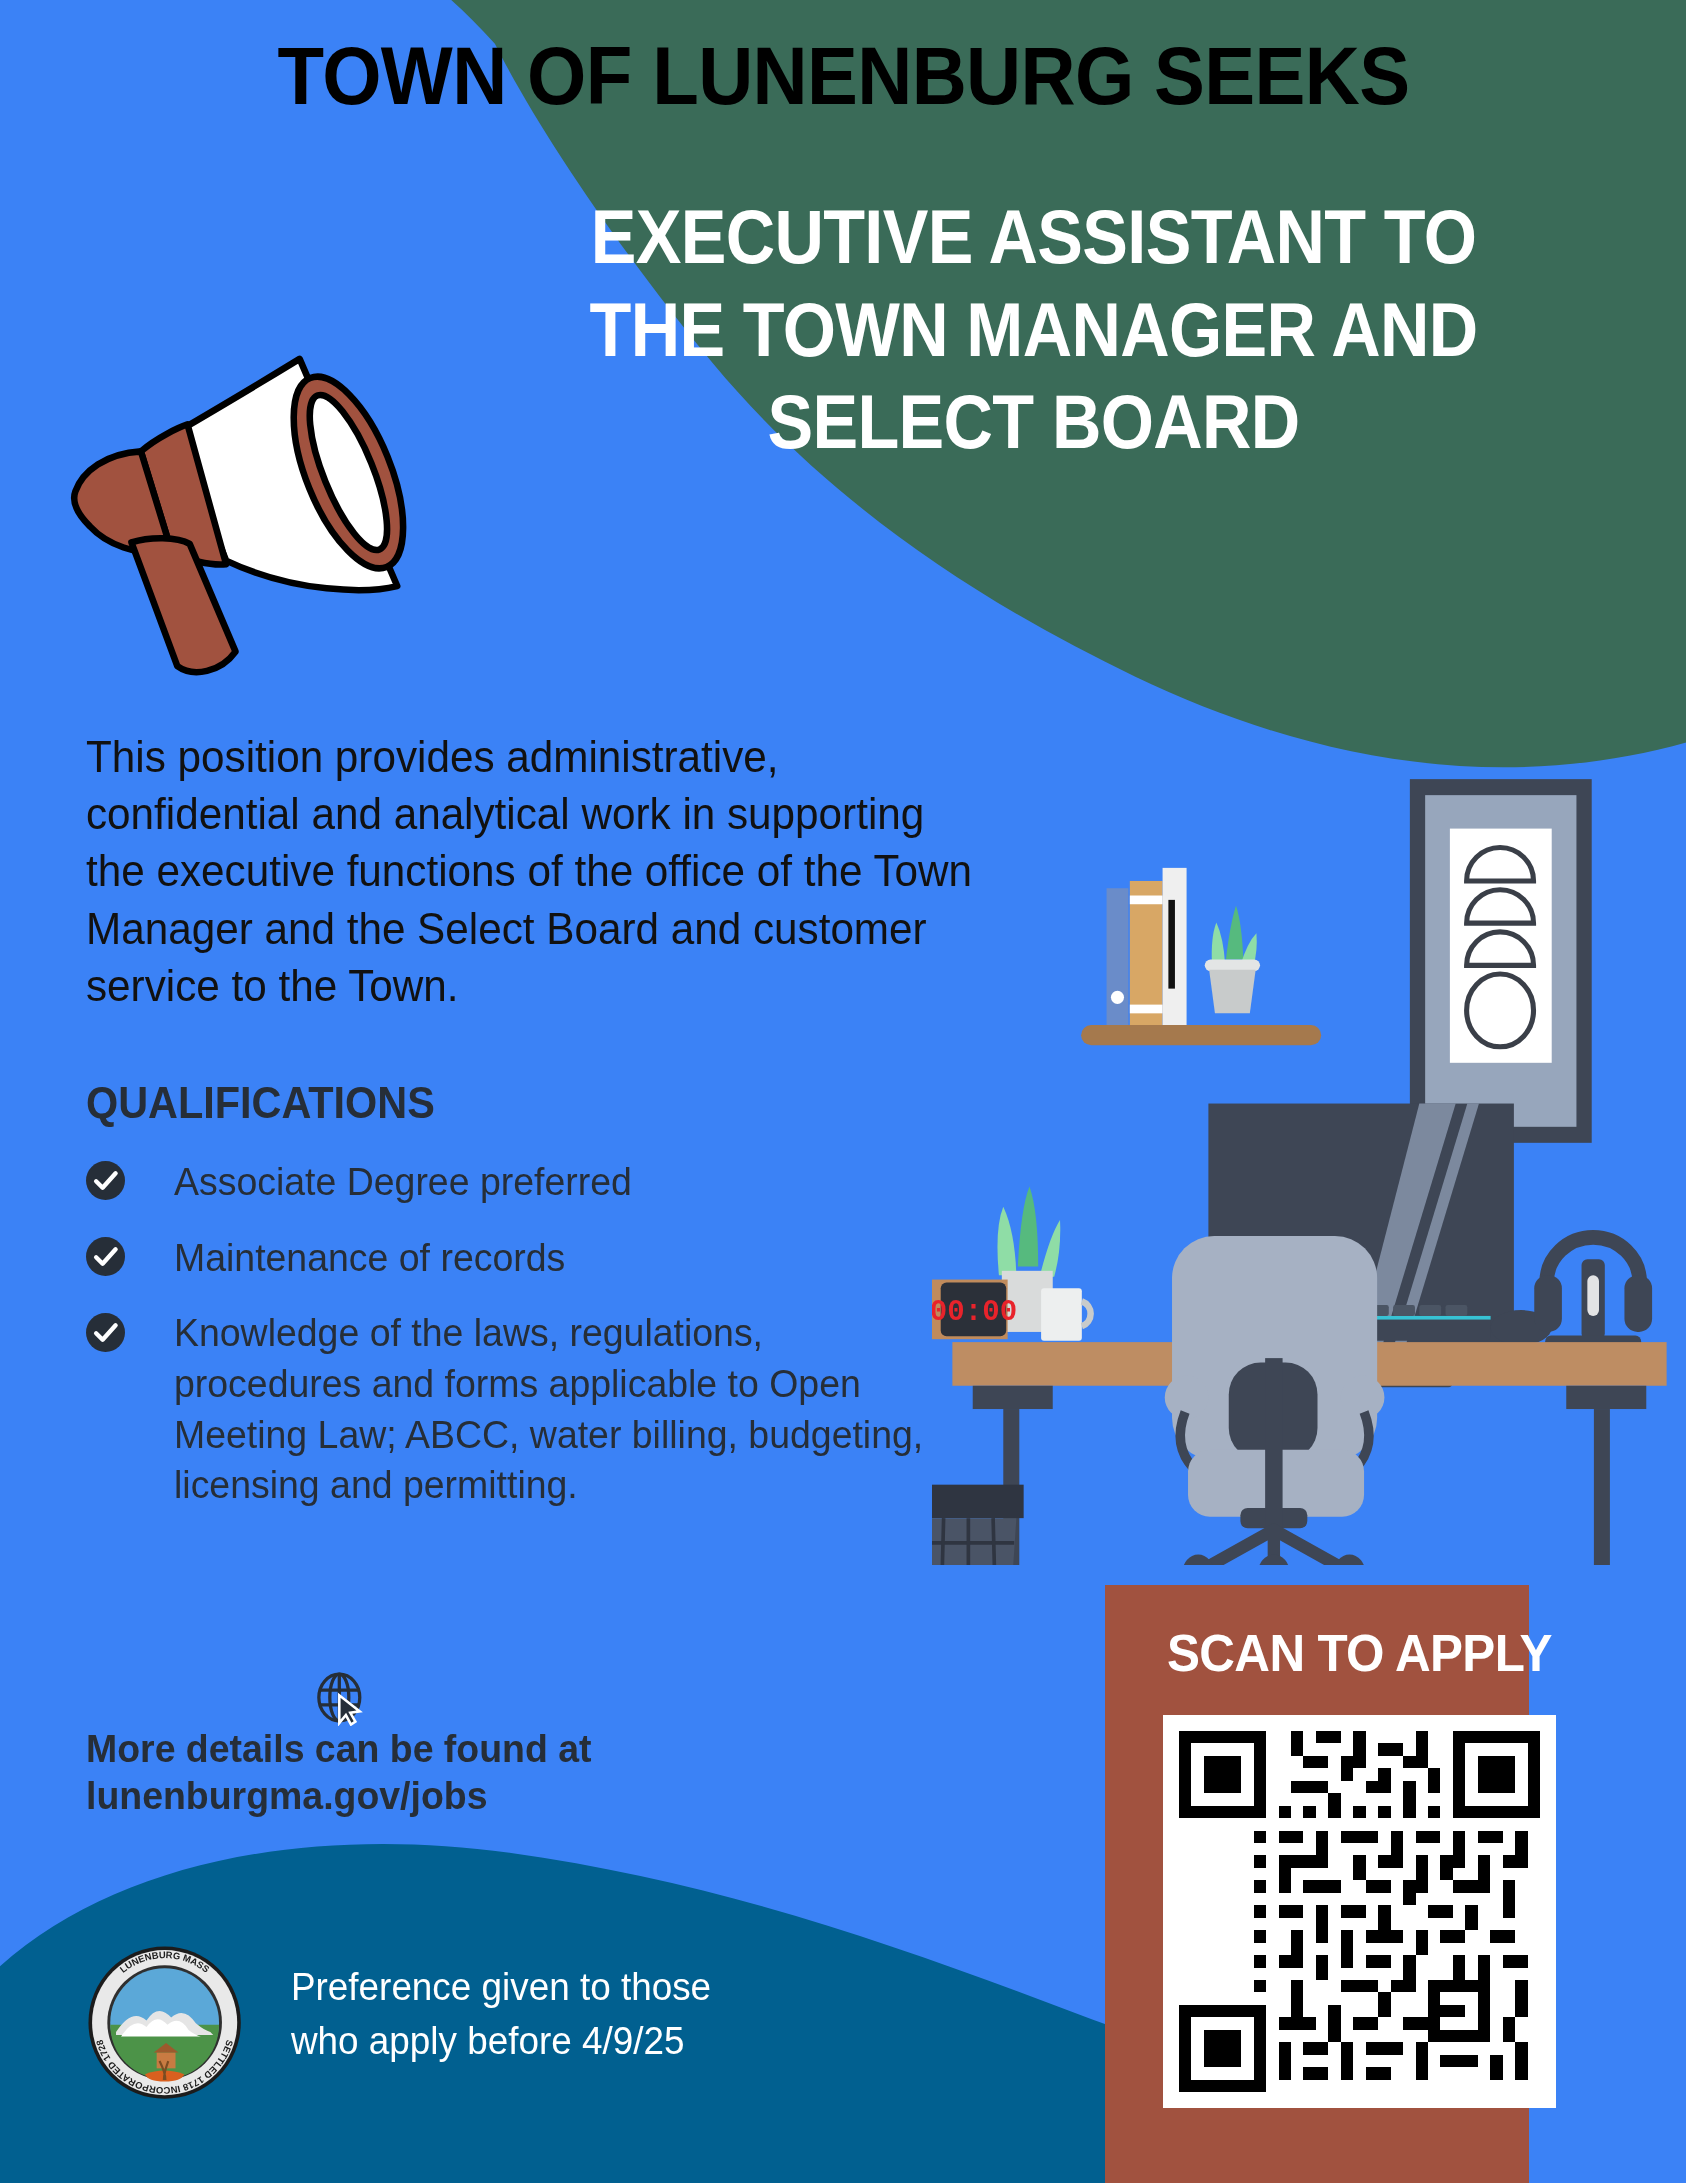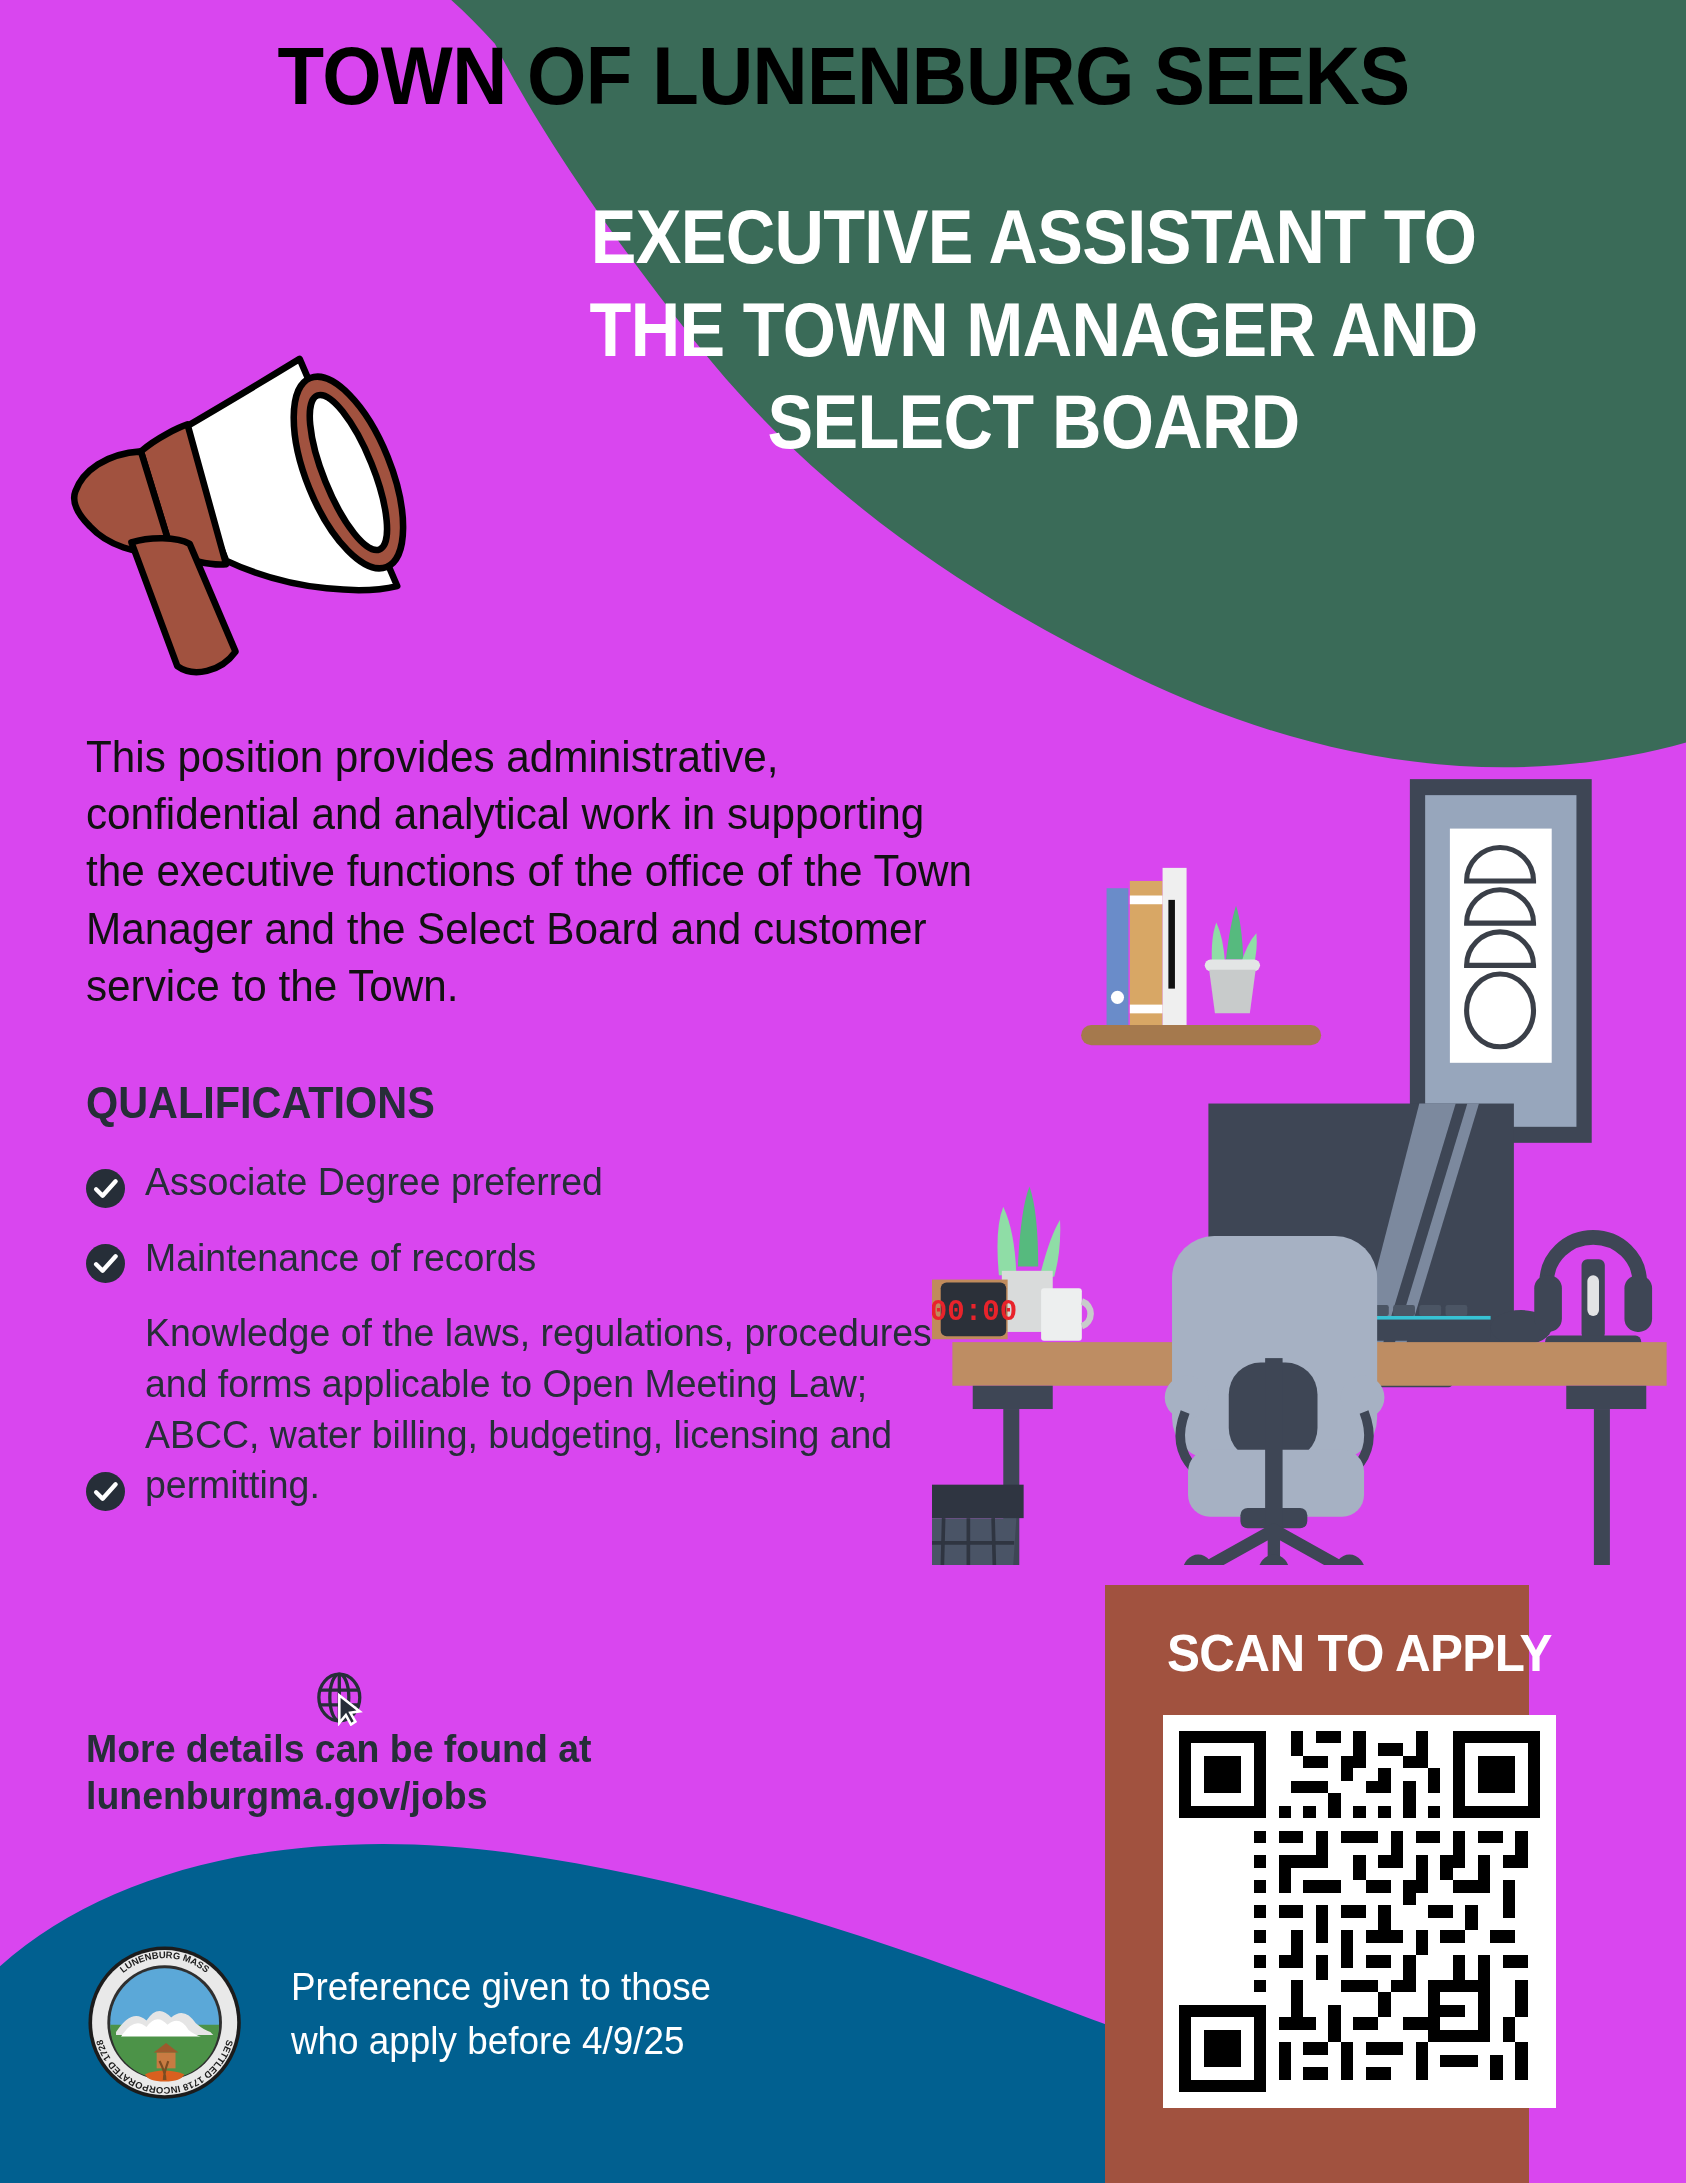--- a/index.html
+++ b/index.html
@@ -5,21 +5,21 @@
   * { box-sizing: border-box; margin: 0; padding: 0; }
   html, body {
     width: 1687px; height: 2183px;
     background: #ffffff;
     font-family: "Liberation Sans", sans-serif;
     overflow: hidden;
   }
   .poster {
     position: relative;
     width: 1687px; height: 2183px;
-    background: #d946ef;
+    background: #3b82f6;
     overflow: hidden;
   }
 
   
   .bg-layer { position: absolute; inset: 0; width: 1687px; height: 2183px; }
 
   
   .header-line {
     position: absolute;
     left: 0; top: 29px;
@@ -68,22 +68,23 @@
     transform: scaleX(0.92);
     transform-origin: left top;
   }
   .quals {
     position: absolute;
     left: 86px; top: 1157px;
     width: 895px;
   }
   .qual-row {
     display: flex;
-    align-items: flex-end;
+    align-items: flex-start;
     margin-bottom: 25px;
+    gap: 29px;
   }
   .check {
     flex: 0 0 auto;
     width: 39px; height: 39px;
     margin-top: 4.4px;
     margin-right: 20.4px;
   }
   .qual-text {
     font-size: 39px;
     line-height: 1.30;

